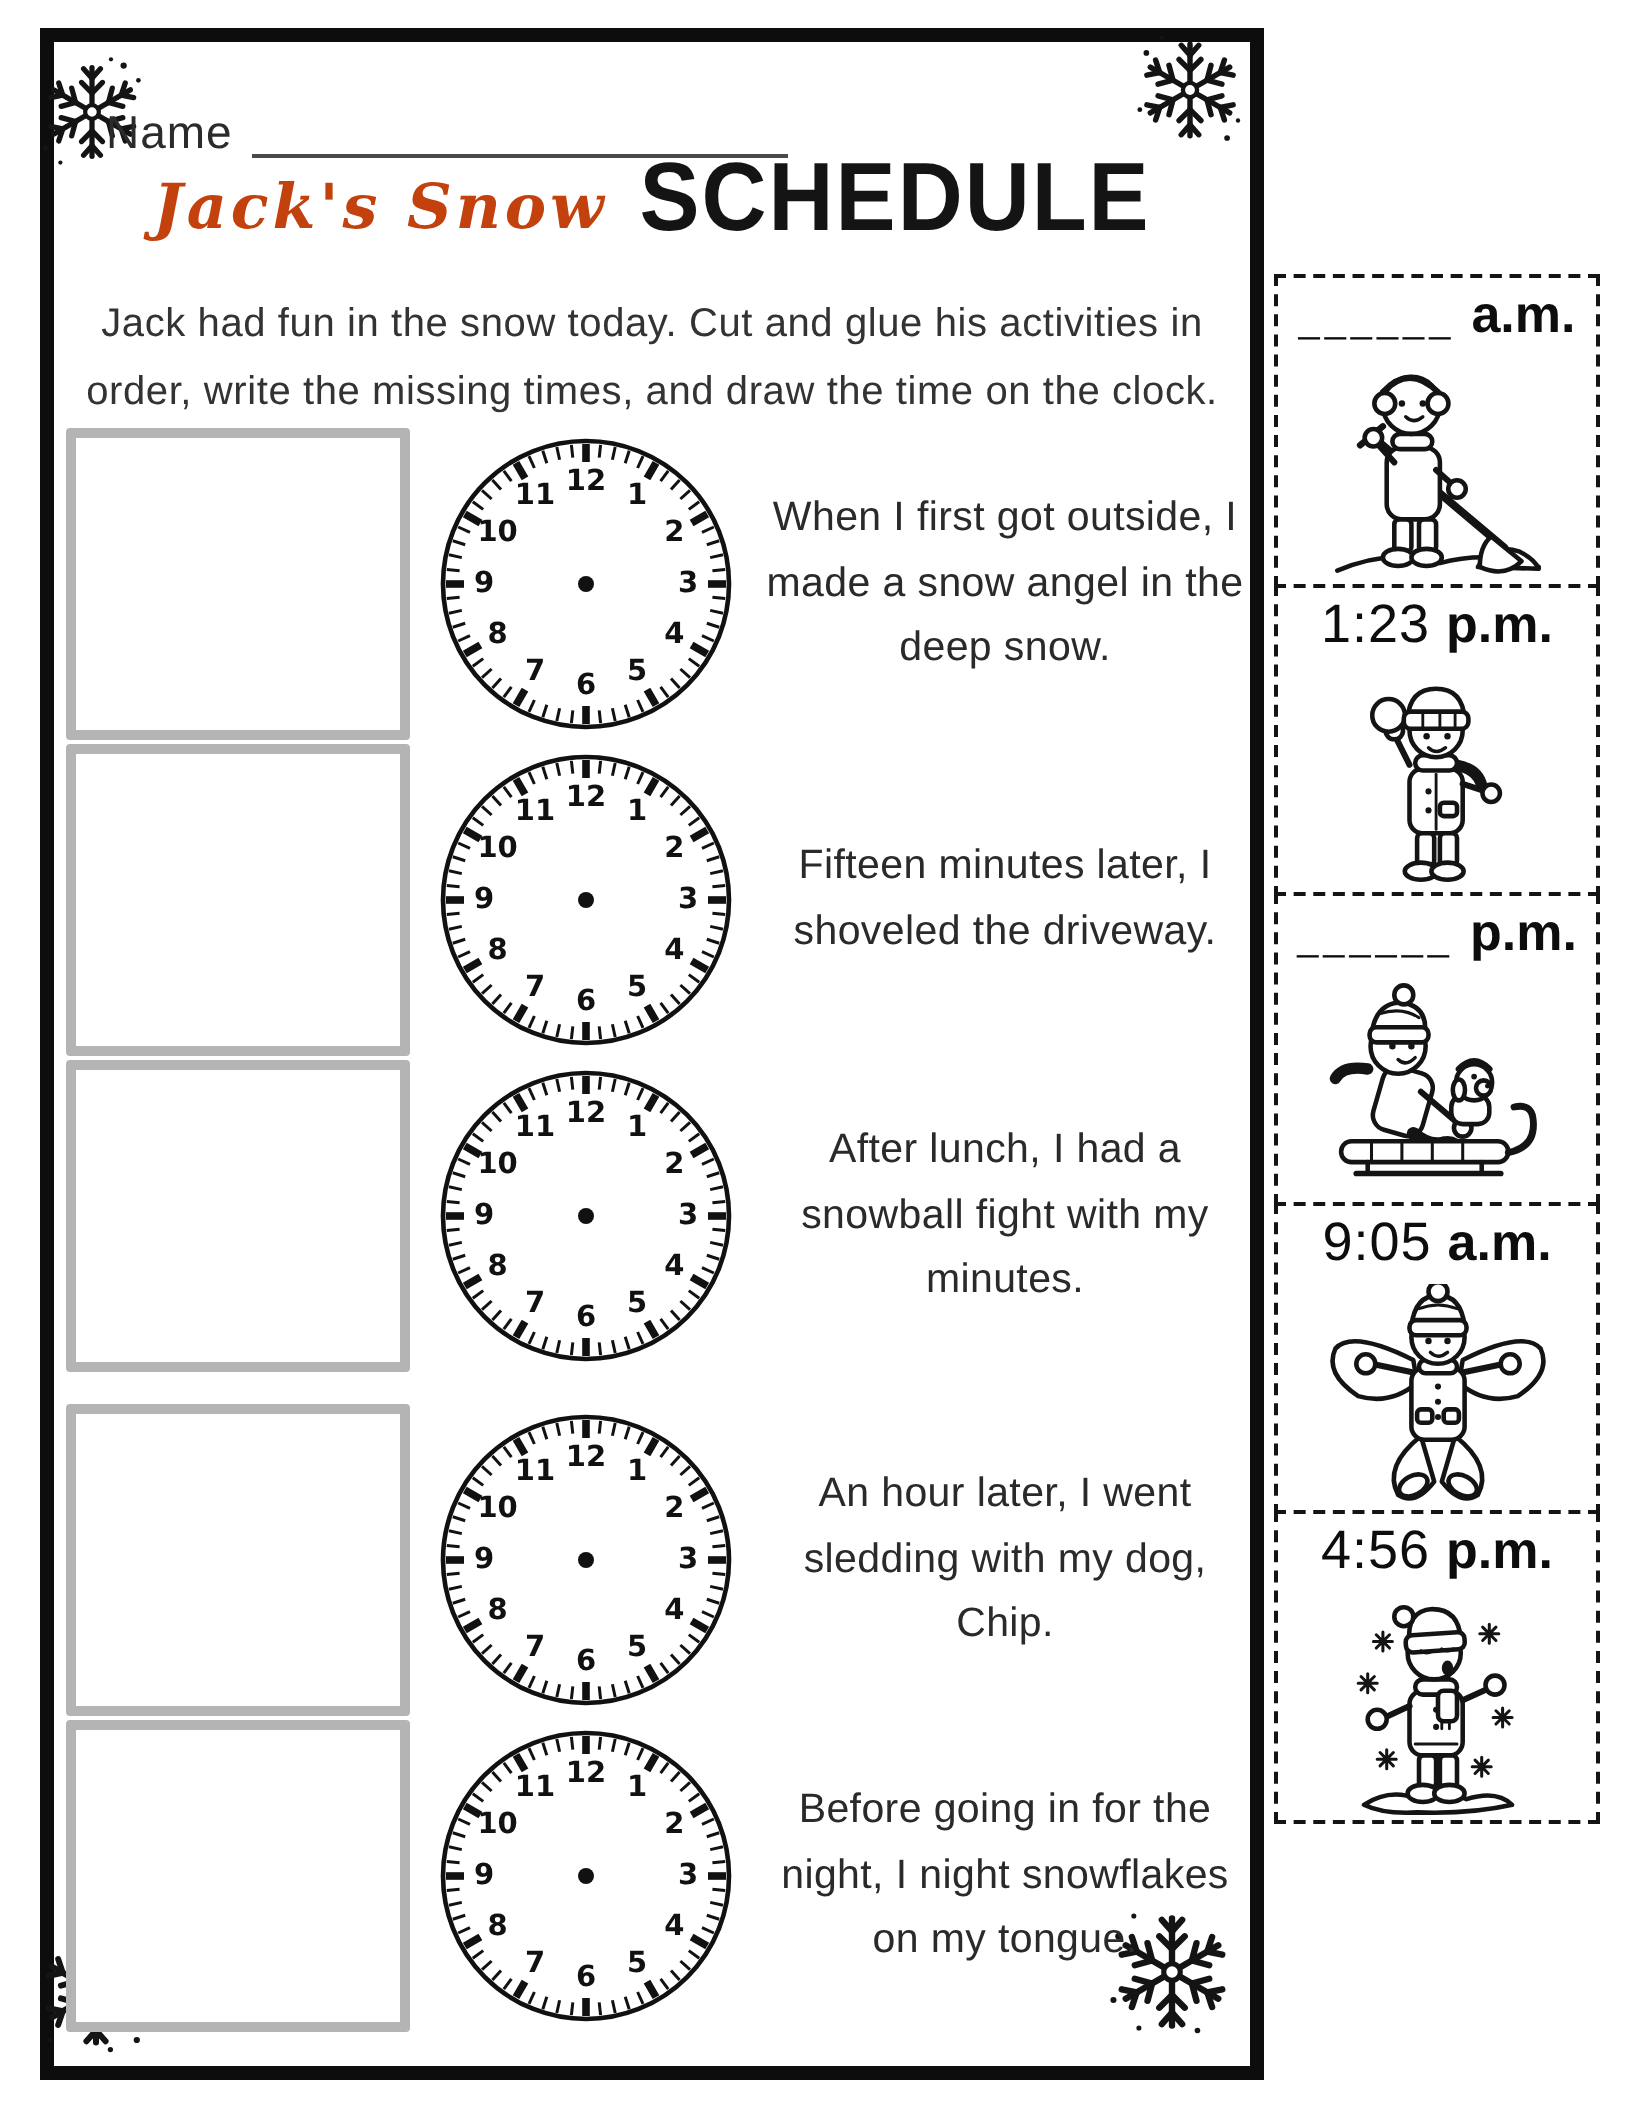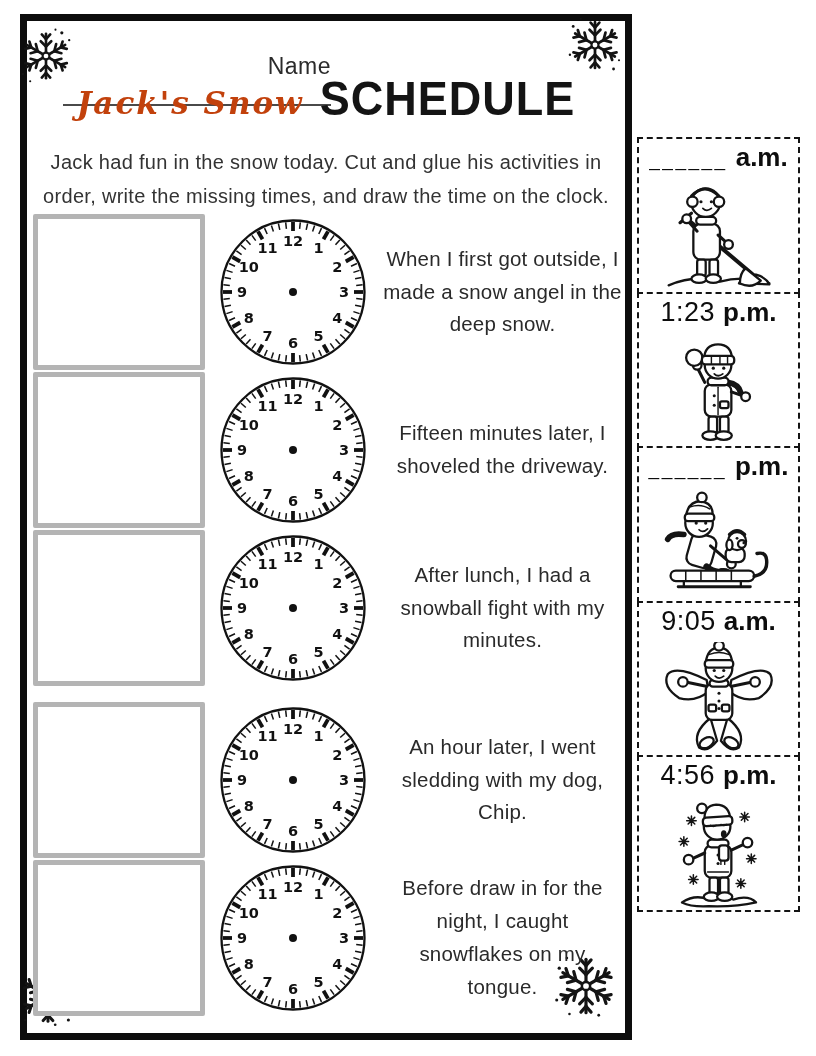--- a/index.html
+++ b/index.html
@@ -1,22 +1,22 @@
 <!DOCTYPE html>
 <html><head>
 <meta charset="utf-8">
 <style>
   html,body{margin:0;padding:0;}
   body{width:816px;height:1056px;position:relative;background:#ffffff;overflow:hidden;
        font-family:"Liberation Sans",sans-serif;color:#1a1a1a;}
   
   .page{position:absolute;left:20px;top:14px;width:598px;height:1012px;
         border:7px solid #0d0d0d;background:#fff;}
-  .name-row{position:absolute;top:32px;left:26px;display:flex;align-items:flex-end;
-            font-size:23px;color:#2b2b2b;letter-spacing:.5px;flex-direction:column;}
+  .name-row{position:absolute;top:32px;left:26px;display:flex;
+            font-size:23px;color:#2b2b2b;letter-spacing:.5px;}
   .write-line{display:inline-block;width:268px;height:24px;margin-left:10px;
               border-bottom:2.5px solid #4a4a4a;}
   .title{position:absolute;top:52px;left:0;width:100%;text-align:center;white-space:nowrap;}
   .title-script{font-family:"DejaVu Serif",serif;font-style:italic;font-weight:700;
                 font-size:31px;letter-spacing:2px;margin-right:16px;color:#c2410c;}
   .title-block{font-family:"Liberation Sans",sans-serif;font-weight:900;font-size:45px;
                letter-spacing:1px;color:#141414;transform:scaleY(1.08);display:inline-block;}
   .instructions{position:absolute;top:124px;left:14px;right:14px;text-align:center;
                 font-size:20px;line-height:1.72;color:#333;letter-spacing:.3px;}
   .rows{position:absolute;top:192px;left:6px;right:2px;}
@@ -527,21 +527,21 @@
             <text x="100.5" y="119.2" text-anchor="middle" dominant-baseline="central" font-size="14.5" font-weight="bold" font-family="DejaVu Sans, sans-serif" fill="#111">5</text>
             <text x="75.0" y="126.0" text-anchor="middle" dominant-baseline="central" font-size="14.5" font-weight="bold" font-family="DejaVu Sans, sans-serif" fill="#111">6</text>
             <text x="49.5" y="119.2" text-anchor="middle" dominant-baseline="central" font-size="14.5" font-weight="bold" font-family="DejaVu Sans, sans-serif" fill="#111">7</text>
             <text x="30.8" y="100.5" text-anchor="middle" dominant-baseline="central" font-size="14.5" font-weight="bold" font-family="DejaVu Sans, sans-serif" fill="#111">8</text>
             <text x="24.0" y="75.0" text-anchor="middle" dominant-baseline="central" font-size="14.5" font-weight="bold" font-family="DejaVu Sans, sans-serif" fill="#111">9</text>
             <text x="30.8" y="49.5" text-anchor="middle" dominant-baseline="central" font-size="14.5" font-weight="bold" font-family="DejaVu Sans, sans-serif" fill="#111">10</text>
             <text x="49.5" y="30.8" text-anchor="middle" dominant-baseline="central" font-size="14.5" font-weight="bold" font-family="DejaVu Sans, sans-serif" fill="#111">11</text>
             <circle cx="75" cy="75" r="4" fill="#111"></circle>
           </svg>
         </div>
-      <div class="row-text">Before draw in for the night, I caught snowflakes on my tongue.</div>
+      <div class="row-text">Before going in for the night, I night snowflakes on my tongue.</div>
     </div>
   </div>
 </div>
 
 <div class="cards">
 
   <div class="card" id="card-0">
     <div class="time-label">
       <span class="time-text blank">______</span>
       <span class="period">a.m.</span>

